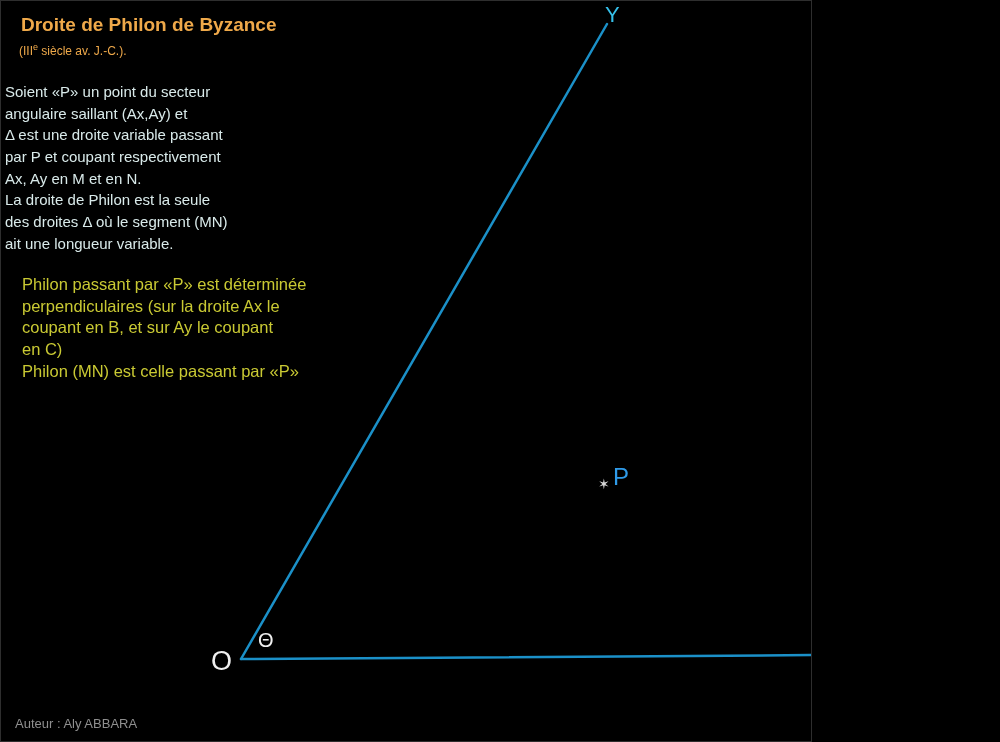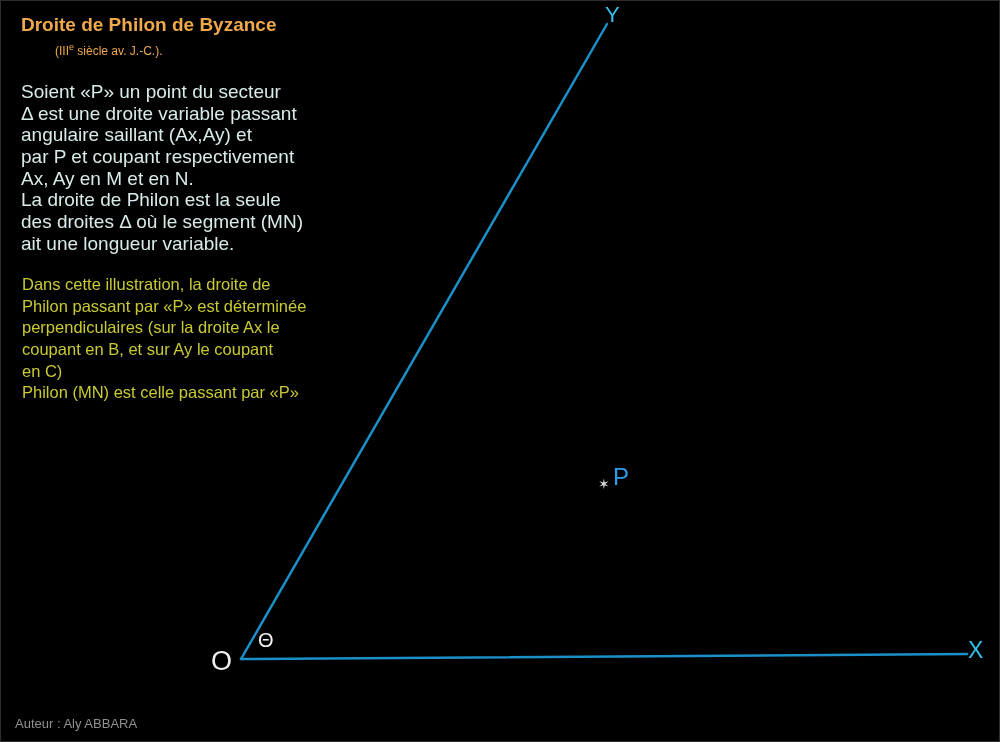--- a/index.html
+++ b/index.html
@@ -8,47 +8,46 @@
     --point-label:#2f9be9;
     --title:#efa94a;
     --body-text:#d9eaea;
     --note-text:#c9c933;
     --author-text:#8f8f8f;
     --glyph-white:#f0f0f0;
   }
   html,body{margin:0;padding:0;background:#000;}
   .frame{
     position:relative;
-    width:1000px;height:742px;
+    width:812px;height:742px;
     box-sizing:border-box;
     background:#000;
     border:1px solid #2e2e2e;
     overflow:hidden;
     font-family:"Liberation Sans", sans-serif;
   }
   .title{
     position:absolute;left:20px;top:13px;
     color:var(--title);
     font-size:19px;font-weight:bold;
     white-space:nowrap;
   }
   .subtitle{
     position:absolute;left:18px;top:41px;
     color:var(--title);
     font-size:12px;
     white-space:nowrap;
-    margin-left:36px;
   }
   .subtitle sup{font-size:9px;}
   .para{position:absolute;white-space:nowrap;}
   .para .ln{height:21.7px;line-height:21.7px;}
   .description{
-    left:20px;top:80px;
+    left:4px;top:80px;
     color:var(--body-text);
-    font-size:19px;
+    font-size:15px;
   }
   .note{
     left:21px;top:273px;
     color:var(--note-text);
     font-size:16.5px;
   }
   .author{
     position:absolute;left:14px;top:715px;
     color:var(--author-text);
     font-size:13px;
@@ -67,31 +66,30 @@
 </head>
 <body>
 
 <div class="frame">
 
   <div class="title">Droite de Philon de Byzance</div>
   <div class="subtitle"><span>(III</span><sup>e</sup><span> siècle av. J.-C.).</span></div>
 
   <div class="para description">
     <div class="ln">Soient «P» un point du secteur</div>
+    <div class="ln">angulaire saillant (Ax,Ay) et</div>
     <div class="ln">Δ est une droite variable passant</div>
-    <div class="ln">angulaire saillant (Ax,Ay) et</div>
     <div class="ln">par P et coupant respectivement</div>
     <div class="ln">Ax, Ay en M et en N.</div>
     <div class="ln">La droite de Philon est la seule</div>
     <div class="ln">des droites Δ où le segment (MN)</div>
     <div class="ln">ait une longueur variable.</div>
   </div>
 
   <div class="para note">
-    <div class="ln">Dans cette illustration, la droite de</div>
     <div class="ln">Philon passant par «P» est déterminée</div>
     <div class="ln">perpendiculaires (sur la droite Ax le</div>
     <div class="ln">coupant en B, et sur Ay le coupant</div>
     <div class="ln">en C)</div>
     <div class="ln">Philon (MN) est celle passant par «P»</div>
   </div>
 
   <svg class="rays" viewBox="0 0 1000 742" aria-hidden="true">
     <line id="y-ray" x1="240" y1="658" x2="606" y2="23"></line>
     <line id="x-ray" x1="240" y1="658" x2="966" y2="653"></line>

